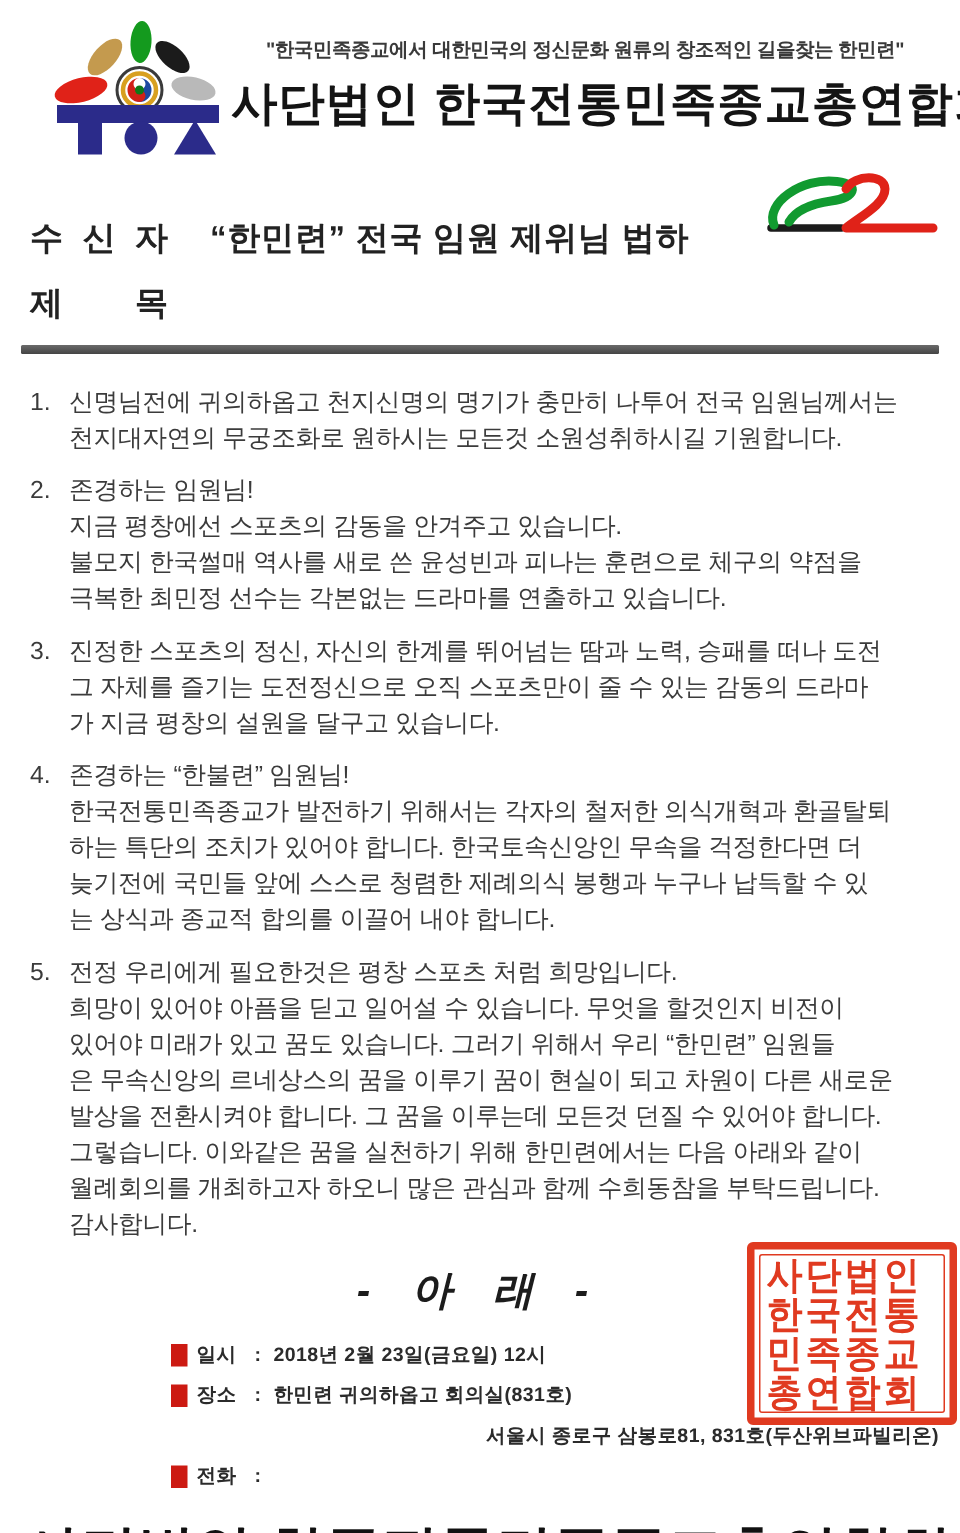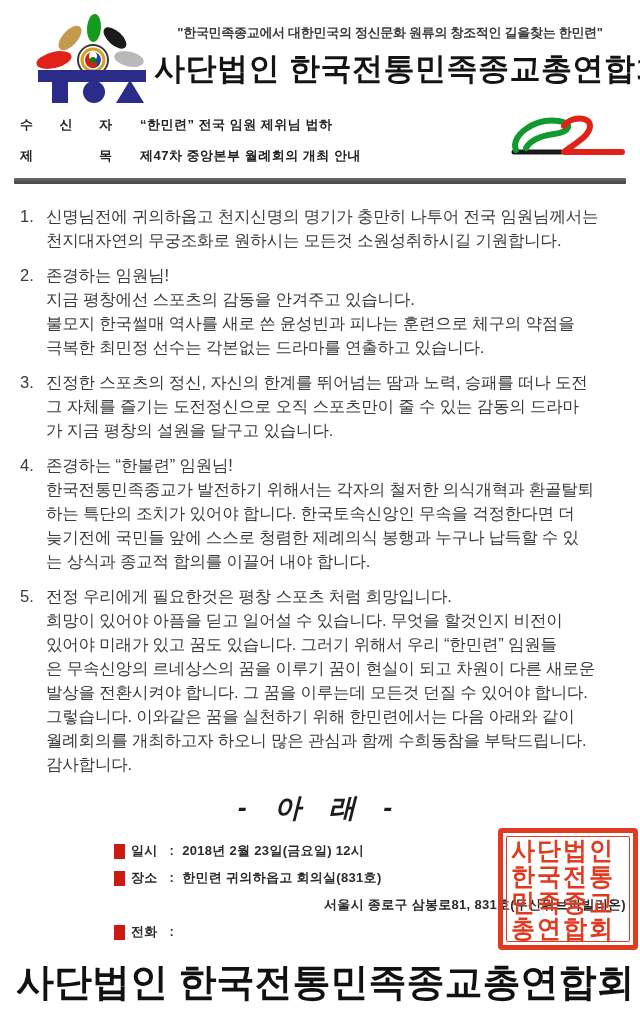--- a/index.html
+++ b/index.html
@@ -13,23 +13,23 @@
 
   
   .header { position:relative; height:96px; }
   .logo { position:absolute; left:18px; top:2px; }
   .head-text { margin-left:140px; text-align:center; }
   .slogan { font-size:13px; font-weight:bold; color:#3a3a3a; padding-top:14px; letter-spacing:-0.3px; }
   .org-title { font-size:31px; font-weight:bold; color:#141414; letter-spacing:0.5px; margin-top:6px; white-space:nowrap; }
 
   
   .fields { position:relative; margin-top:10px; padding-left:6px; }
-  .field-row { display:flex; align-items:flex-end; font-size:13px; font-weight:bold; color:#222; margin-bottom:13px; }
+  .field-row { display:flex; align-items:flex-end; font-size:22px; font-weight:bold; color:#222; margin-bottom:13px; }
   .field-label { width:92px; text-align:justify; text-align-last:justify; flex:0 0 92px; }
-  .field-value { margin-left:28px; letter-spacing:0.5px; }
+  .field-value { margin-left:28px; letter-spacing:0.5px;margin-top:28px; }
   .s2logo { position:absolute; right:0px; top:-4px; }
 
   .rule-thick { height:6px; background:linear-gradient(#6a6a6a,#444); margin:6px 0 0 0; border-radius:1px; }
 
   
   .body-text { margin-top:20px; padding:0 2px 0 6px; }
   .para { display:flex; margin-bottom:11px; font-size:16.5px; line-height:24px; color:#3b3b3b; font-weight:500; }
   .para-num { flex:0 0 26px; }
   .para-body { flex:1; white-space:pre-line; letter-spacing:-0.2px; }
 
@@ -92,21 +92,20 @@
     </div>
   </div>
 
   <div class="fields">
     <div class="field-row">
       <span class="field-label">수 신 자</span>
       <span class="field-value">“한민련” 전국 임원 제위님 법하</span>
     </div>
     <div class="field-row">
       <span class="field-label">제 목</span>
-      <span class="field-value">제47차 중앙본부 월례회의 개최 안내</span>
     </div>
     <div class="s2logo">
       <svg width="120" height="52" viewBox="0 0 120 52">
         <path d="M8 40 L55 40" stroke="#1b1b1b" stroke-width="5" stroke-linecap="round" fill="none"></path>
         <path d="M10 38 C4 24, 28 6, 52 9 C68 11, 64 20, 48 22 C34 24, 24 29, 20 36" stroke="#119a30" stroke-width="6" stroke-linecap="round" fill="none"></path>
         <path d="M58 14 C64 4, 84 4, 84 14 C84 24, 68 32, 58 40 L116 40" stroke="#e02218" stroke-width="6" stroke-linecap="round" stroke-linejoin="round" fill="none"></path>
       </svg>
     </div>
   </div>
 

